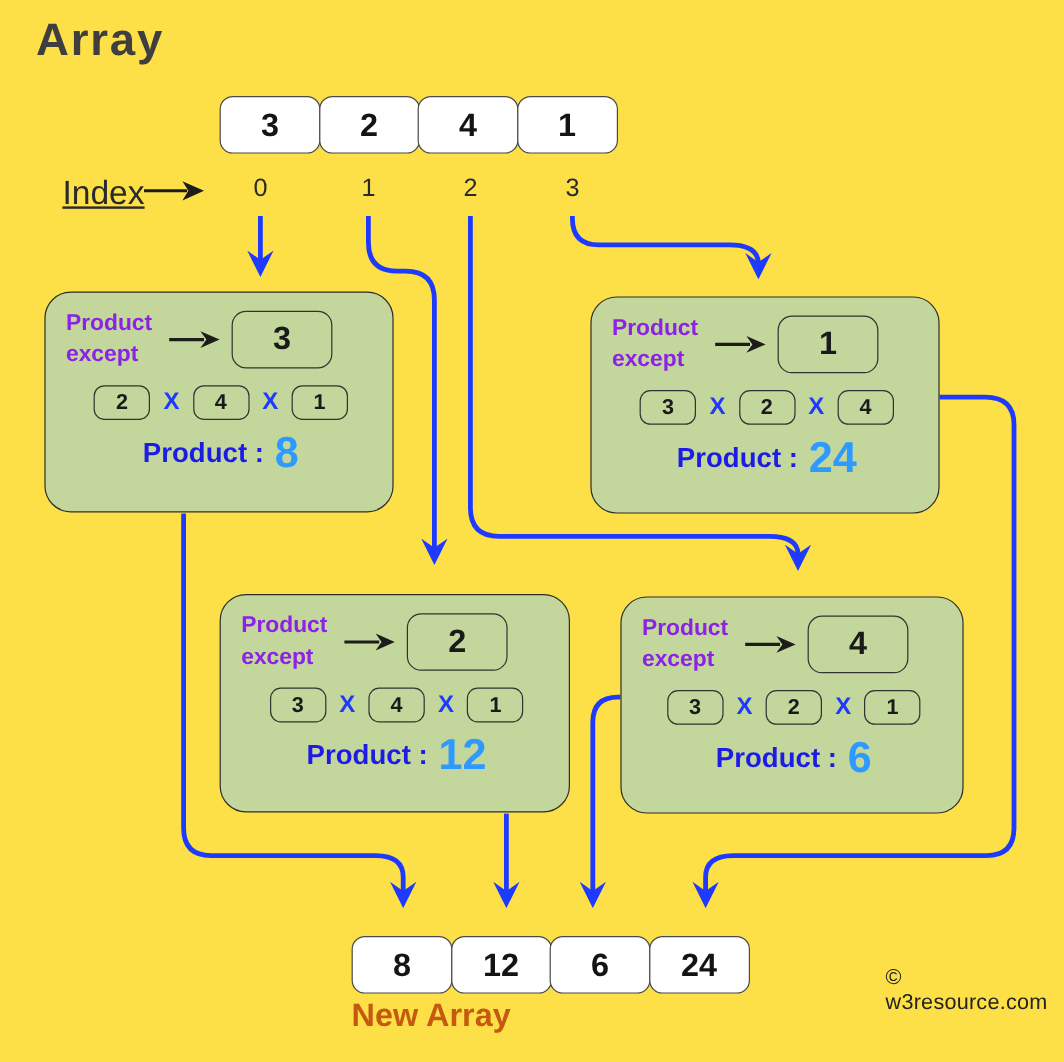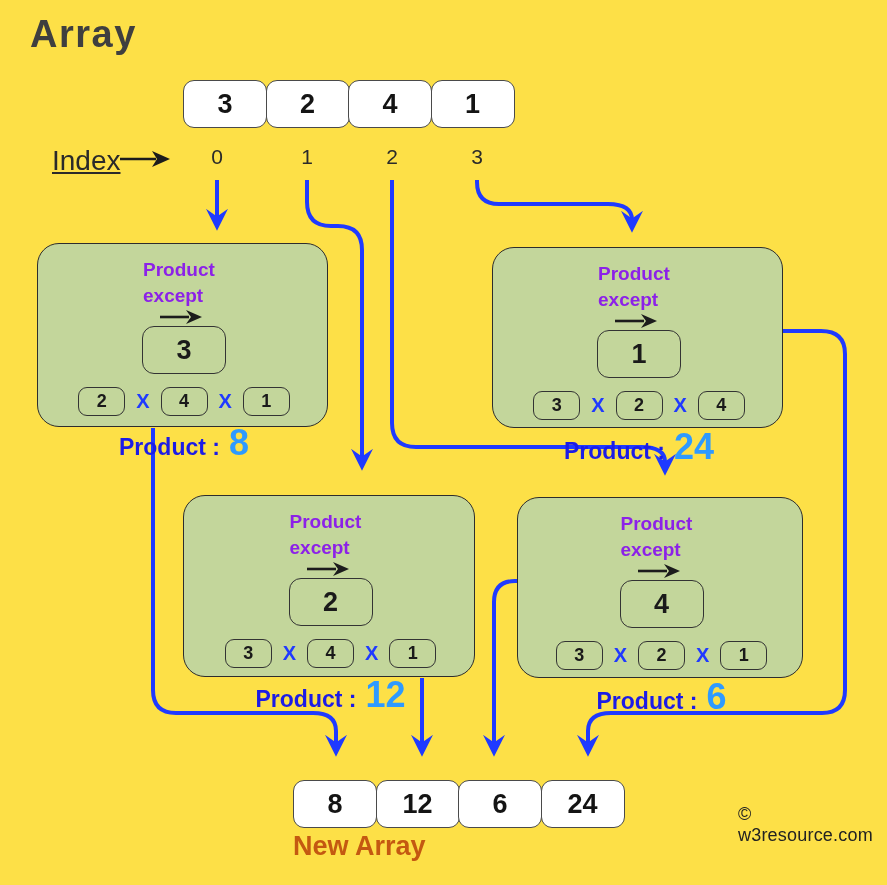--- a/index.html
+++ b/index.html
@@ -36,32 +36,32 @@
   .idx{position:absolute;top:145px;width:40px;text-align:center;font-size:21px;color:#2a2a2a;}
   .idx0{left:197px;} .idx1{left:287px;} .idx2{left:372px;} .idx3{left:457px;}
 
   .pbox{position:absolute;background:var(--box-fill);border:1.6px solid var(--box-border);
     border-radius:22px;padding:13px 14px 10px 17px;display:flex;flex-direction:column;}
   .pbox-tl{left:37px;top:243px;width:291px;height:184px;}
   .pbox-tr{left:492px;top:247px;width:291px;height:181px;}
   .pbox-ml{left:183px;top:495px;width:292px;height:182px;}
   .pbox-mr{left:517px;top:497px;width:286px;height:181px;}
 
-  .row1{display:flex;align-items:center;flex-direction:column;}
+  .row1{display:flex;align-items:center;}
   .pe{color:var(--purple-label);font-size:19px;font-weight:bold;line-height:1.35;width:82px;}
   .ptr{flex:none;margin:0 8px 0 2px;}
   .vcell{width:84px;height:48px;border:1.4px solid #333;border-radius:12px;background:transparent;
     display:flex;align-items:center;justify-content:center;font-size:27px;font-weight:bold;color:#1a1a1a;}
 
   .row2{display:flex;align-items:center;justify-content:center;gap:11px;margin-top:13px;}
   .fcell{width:47px;height:29px;border:1.4px solid #333;border-radius:9px;background:transparent;
     display:flex;align-items:center;justify-content:center;font-size:18px;font-weight:bold;color:#1a1a1a;}
   .xop{font-size:20px;font-weight:bold;color:var(--connector-blue);}
 
-  .row3{display:flex;align-items:flex-end;justify-content:center;margin-top:9px;}
+  .row3{display:flex;align-items:center;justify-content:center;margin-top:9px;}
   .plabel{font-size:23px;font-weight:bold;color:var(--product-label-blue);}
   .result{font-size:36px;font-weight:bold;color:var(--result-blue);margin-left:9px;line-height:1;}
 
   .new-array-label{position:absolute;left:293px;top:831px;width:338px;text-align:left;
     font-size:27px;font-weight:bold;color:var(--new-array-orange);}
   .watermark{position:absolute;left:738px;top:804px;font-size:18px;color:#222;letter-spacing:.2px;}
 </style>
 </head>
 <body>
 

